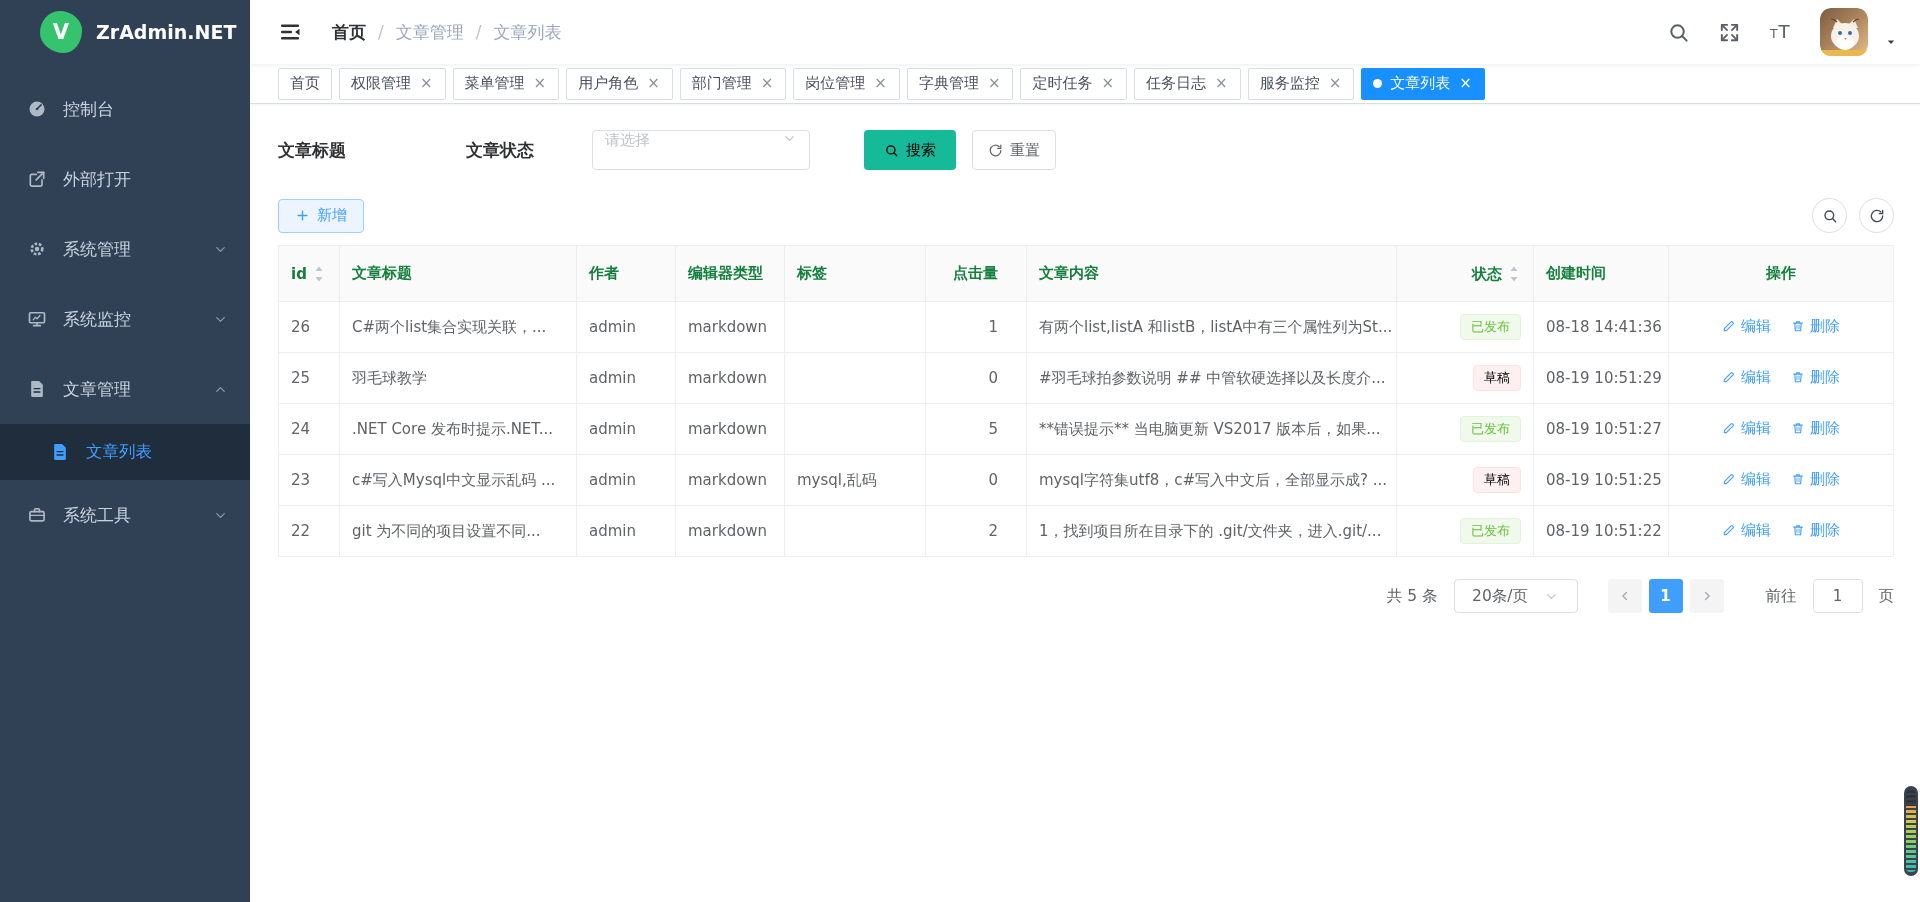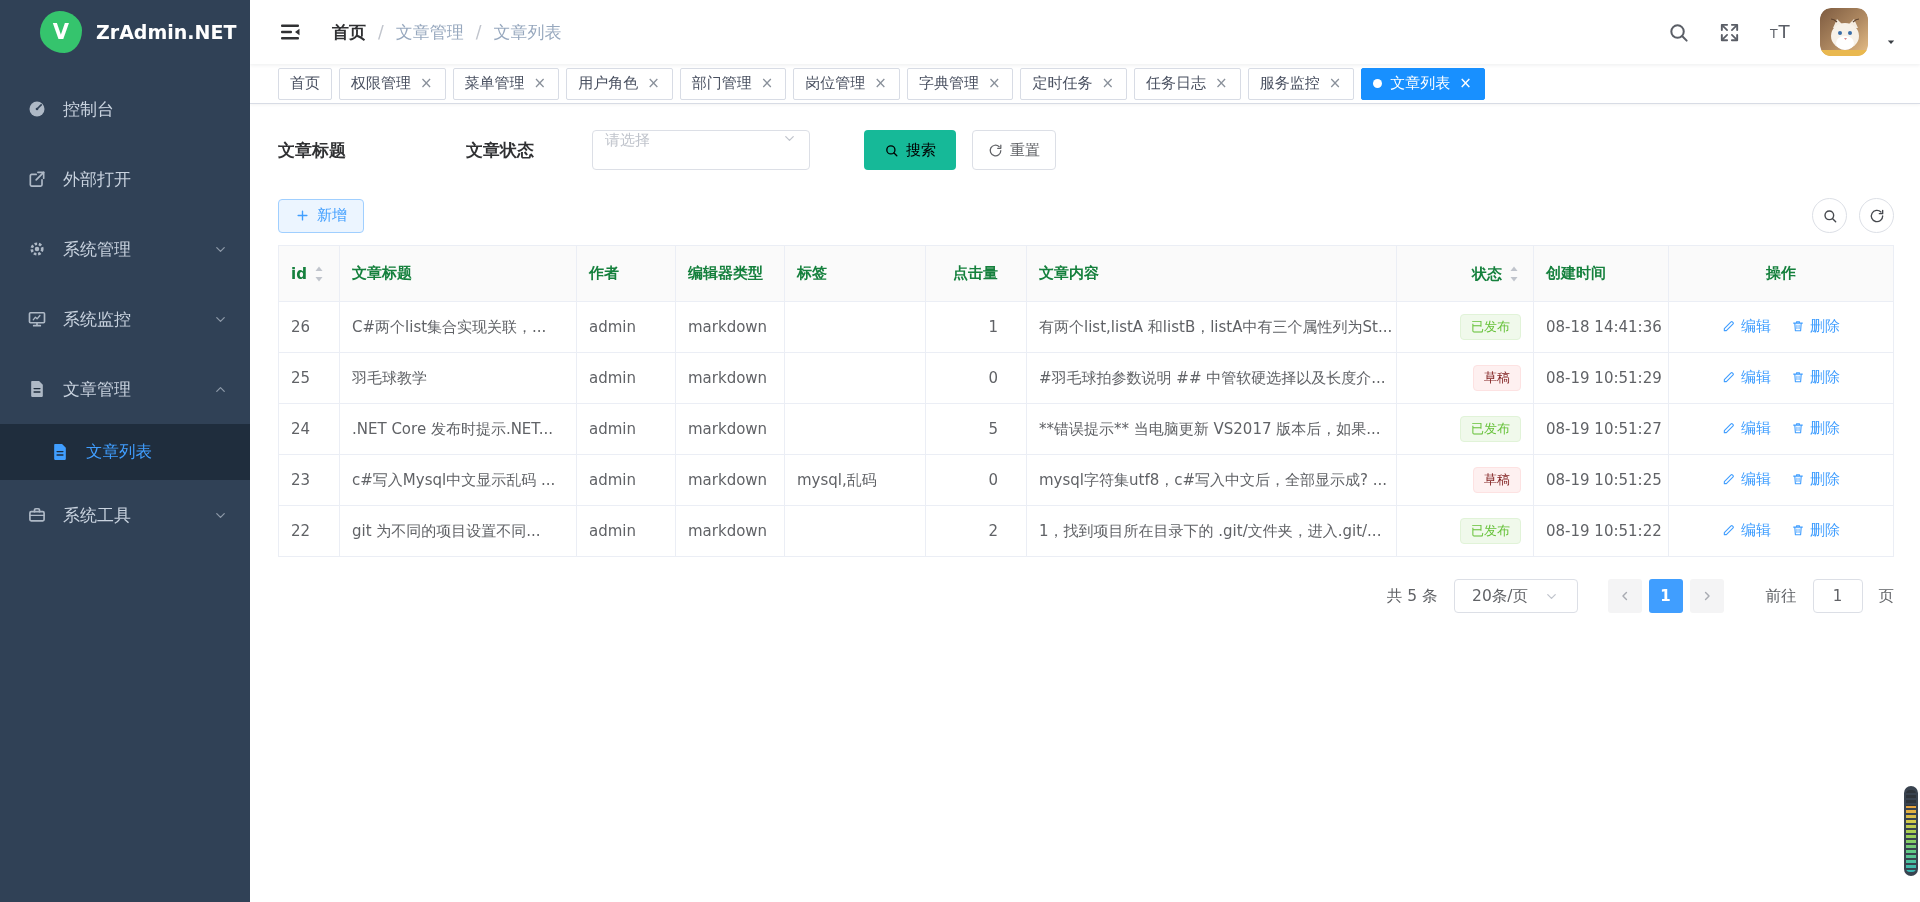--- a/index.html
+++ b/index.html
@@ -88,21 +88,21 @@
   .col-hits { width:101px; text-align:right; padding-right:28px; }
   .col-content { width:370px; }
   .col-status { width:137px; text-align:right; }
   .col-created { width:135px; }
   .col-ops { text-align:center; }
   .th-wrap { vertical-align:middle; }
   .sort { display:inline-block; width:14px; height:20px; vertical-align:middle; margin-left:5px; color:#c0c4cc; cursor:pointer; }
   .sort svg { width:14px; height:20px; display:block; }
   .badge { display:inline-block; height:26px; line-height:24px; padding:0 10px; border-radius:4px; font-size:13px; border:1px solid; }
   .badge.published { color:#67c23a; background:#f0f9eb; border-color:#e1f3d8; }
-  .badge.draft { color:#7f1d1d; background:#fef0f0; border-color:#fde2e2; }
+  .badge.draft { color:#000000; background:#fef0f0; border-color:#fde2e2; }
   .op-link { color:var(--accent,#409eff); display:inline-flex; align-items:center; gap:5px; cursor:pointer; }
   .op-link + .op-link { margin-left:20px; }
   .op-link .oi { width:14px; height:14px; display:inline-block; }
   .op-link .oi svg { width:14px; height:14px; display:block; }
   
   .pager { display:flex; align-items:center; justify-content:flex-end; margin-top:22px; gap:16px; font-size:15.5px; color:#606266; }
   .size-select { width:124px; height:34px; border:1px solid #dcdfe6; border-radius:4px; background:#fff;
     display:flex; align-items:center; justify-content:center; gap:16px; cursor:pointer; }
   .page-group { display:flex; align-items:center; gap:7px; margin-left:14px; }
   .page-btn { width:34px; height:34px; border-radius:3px; background:#f4f4f5; color:#a8abb2;

